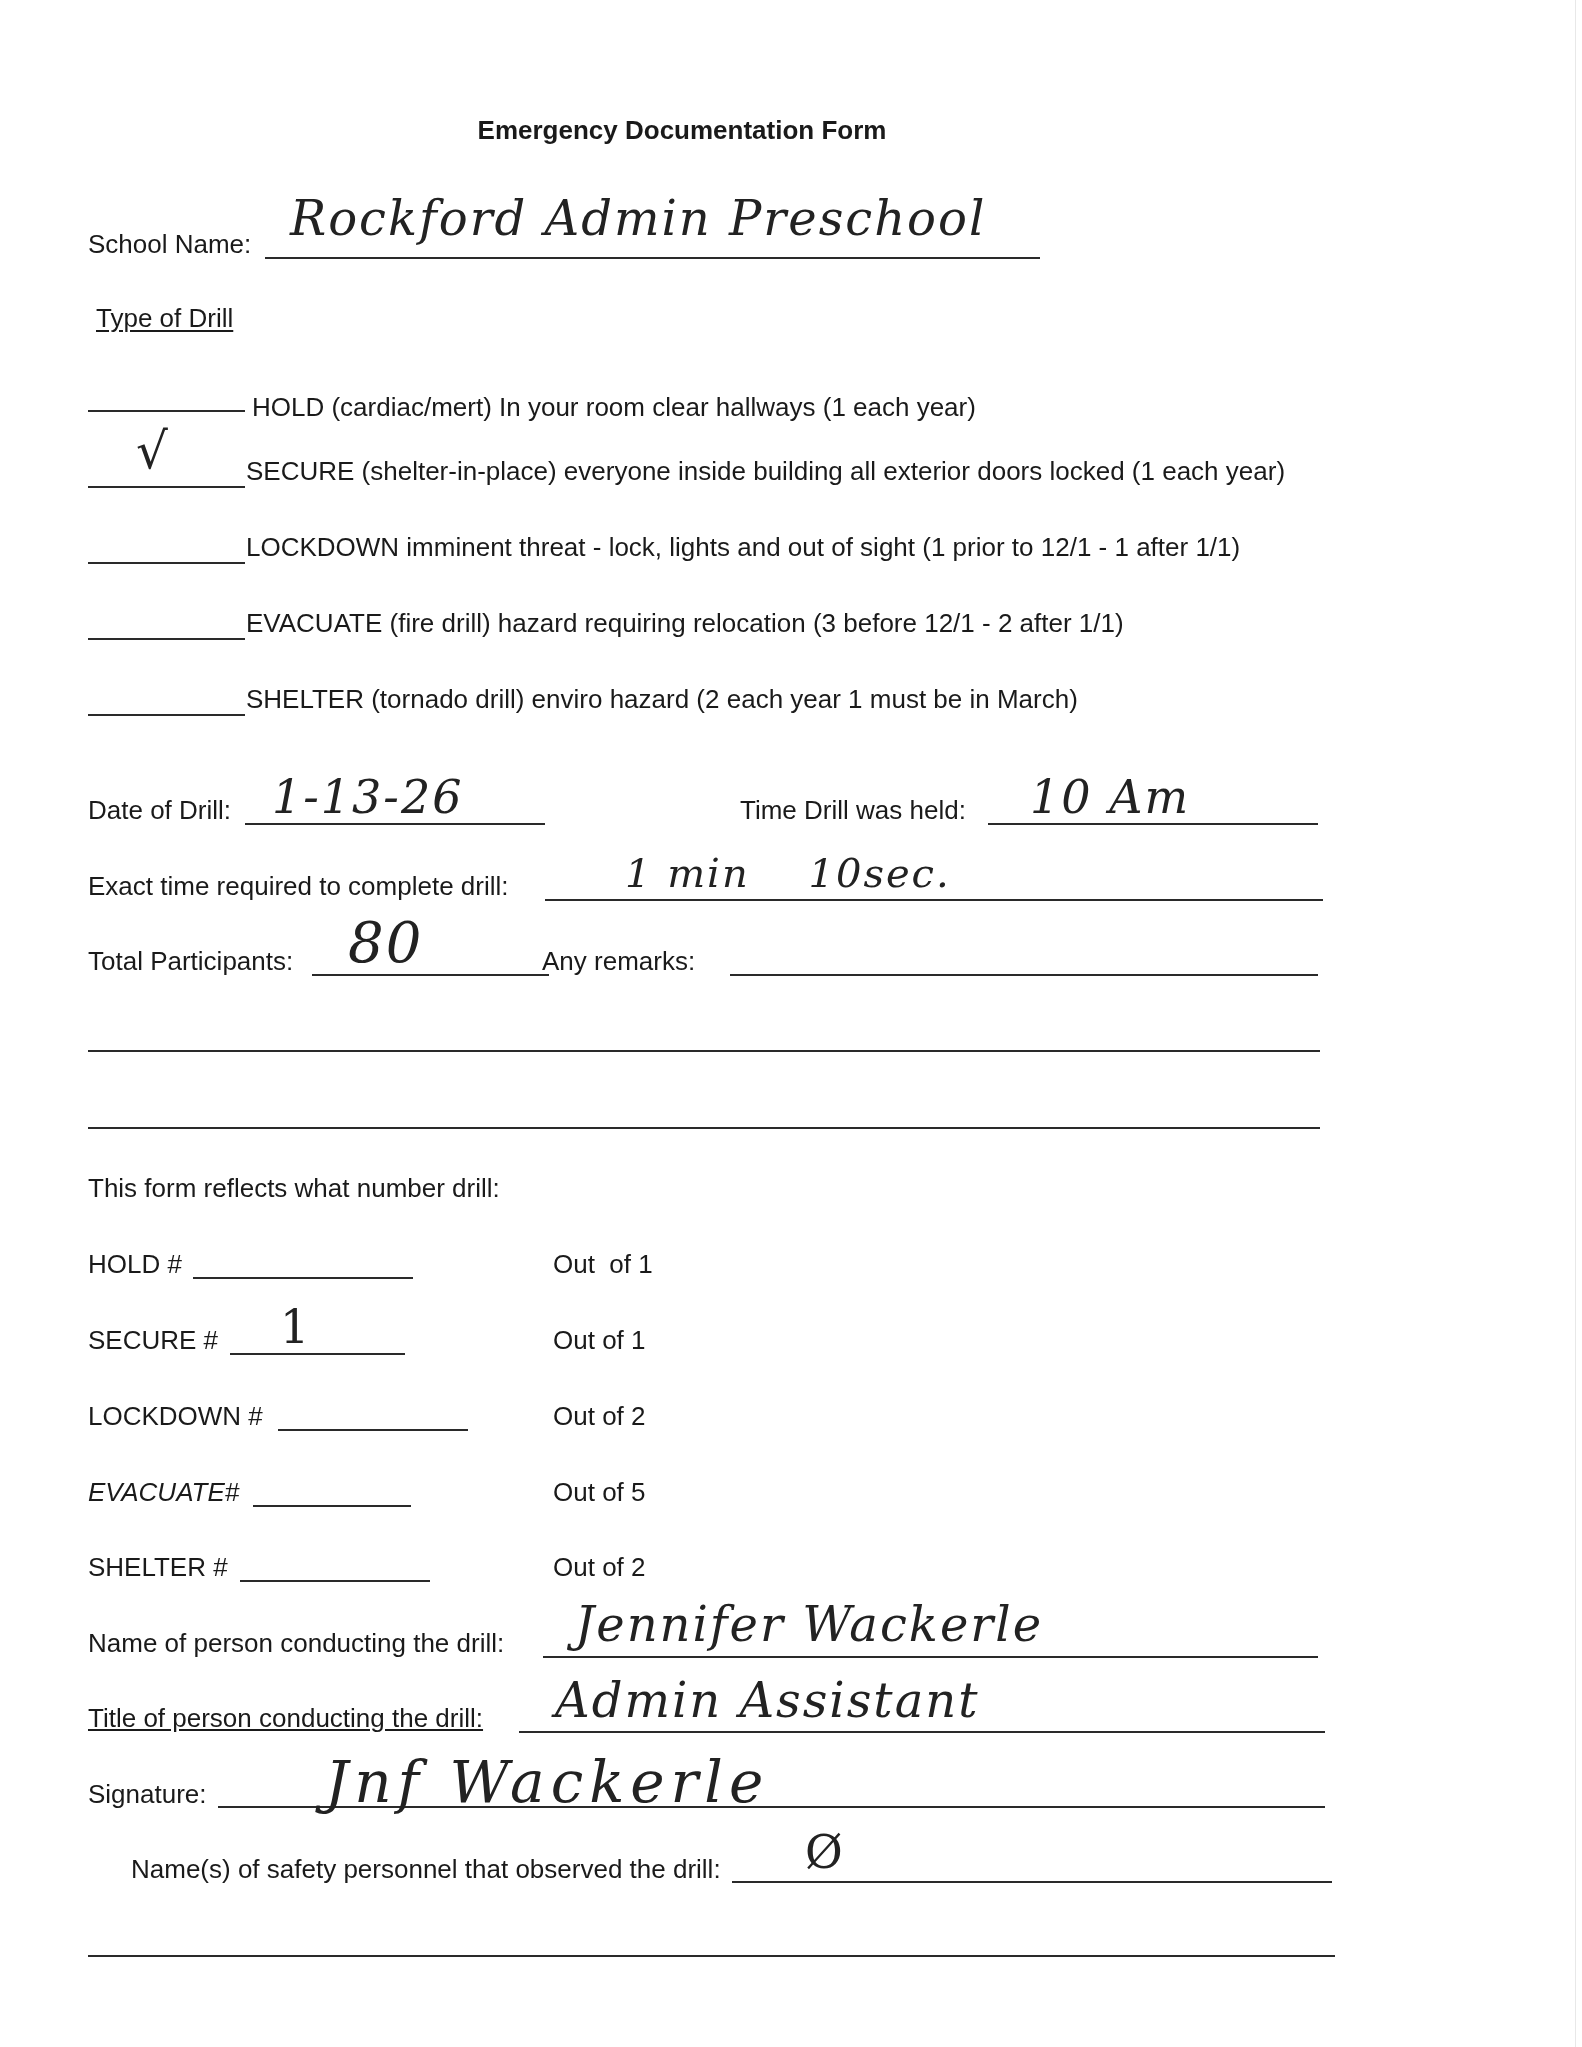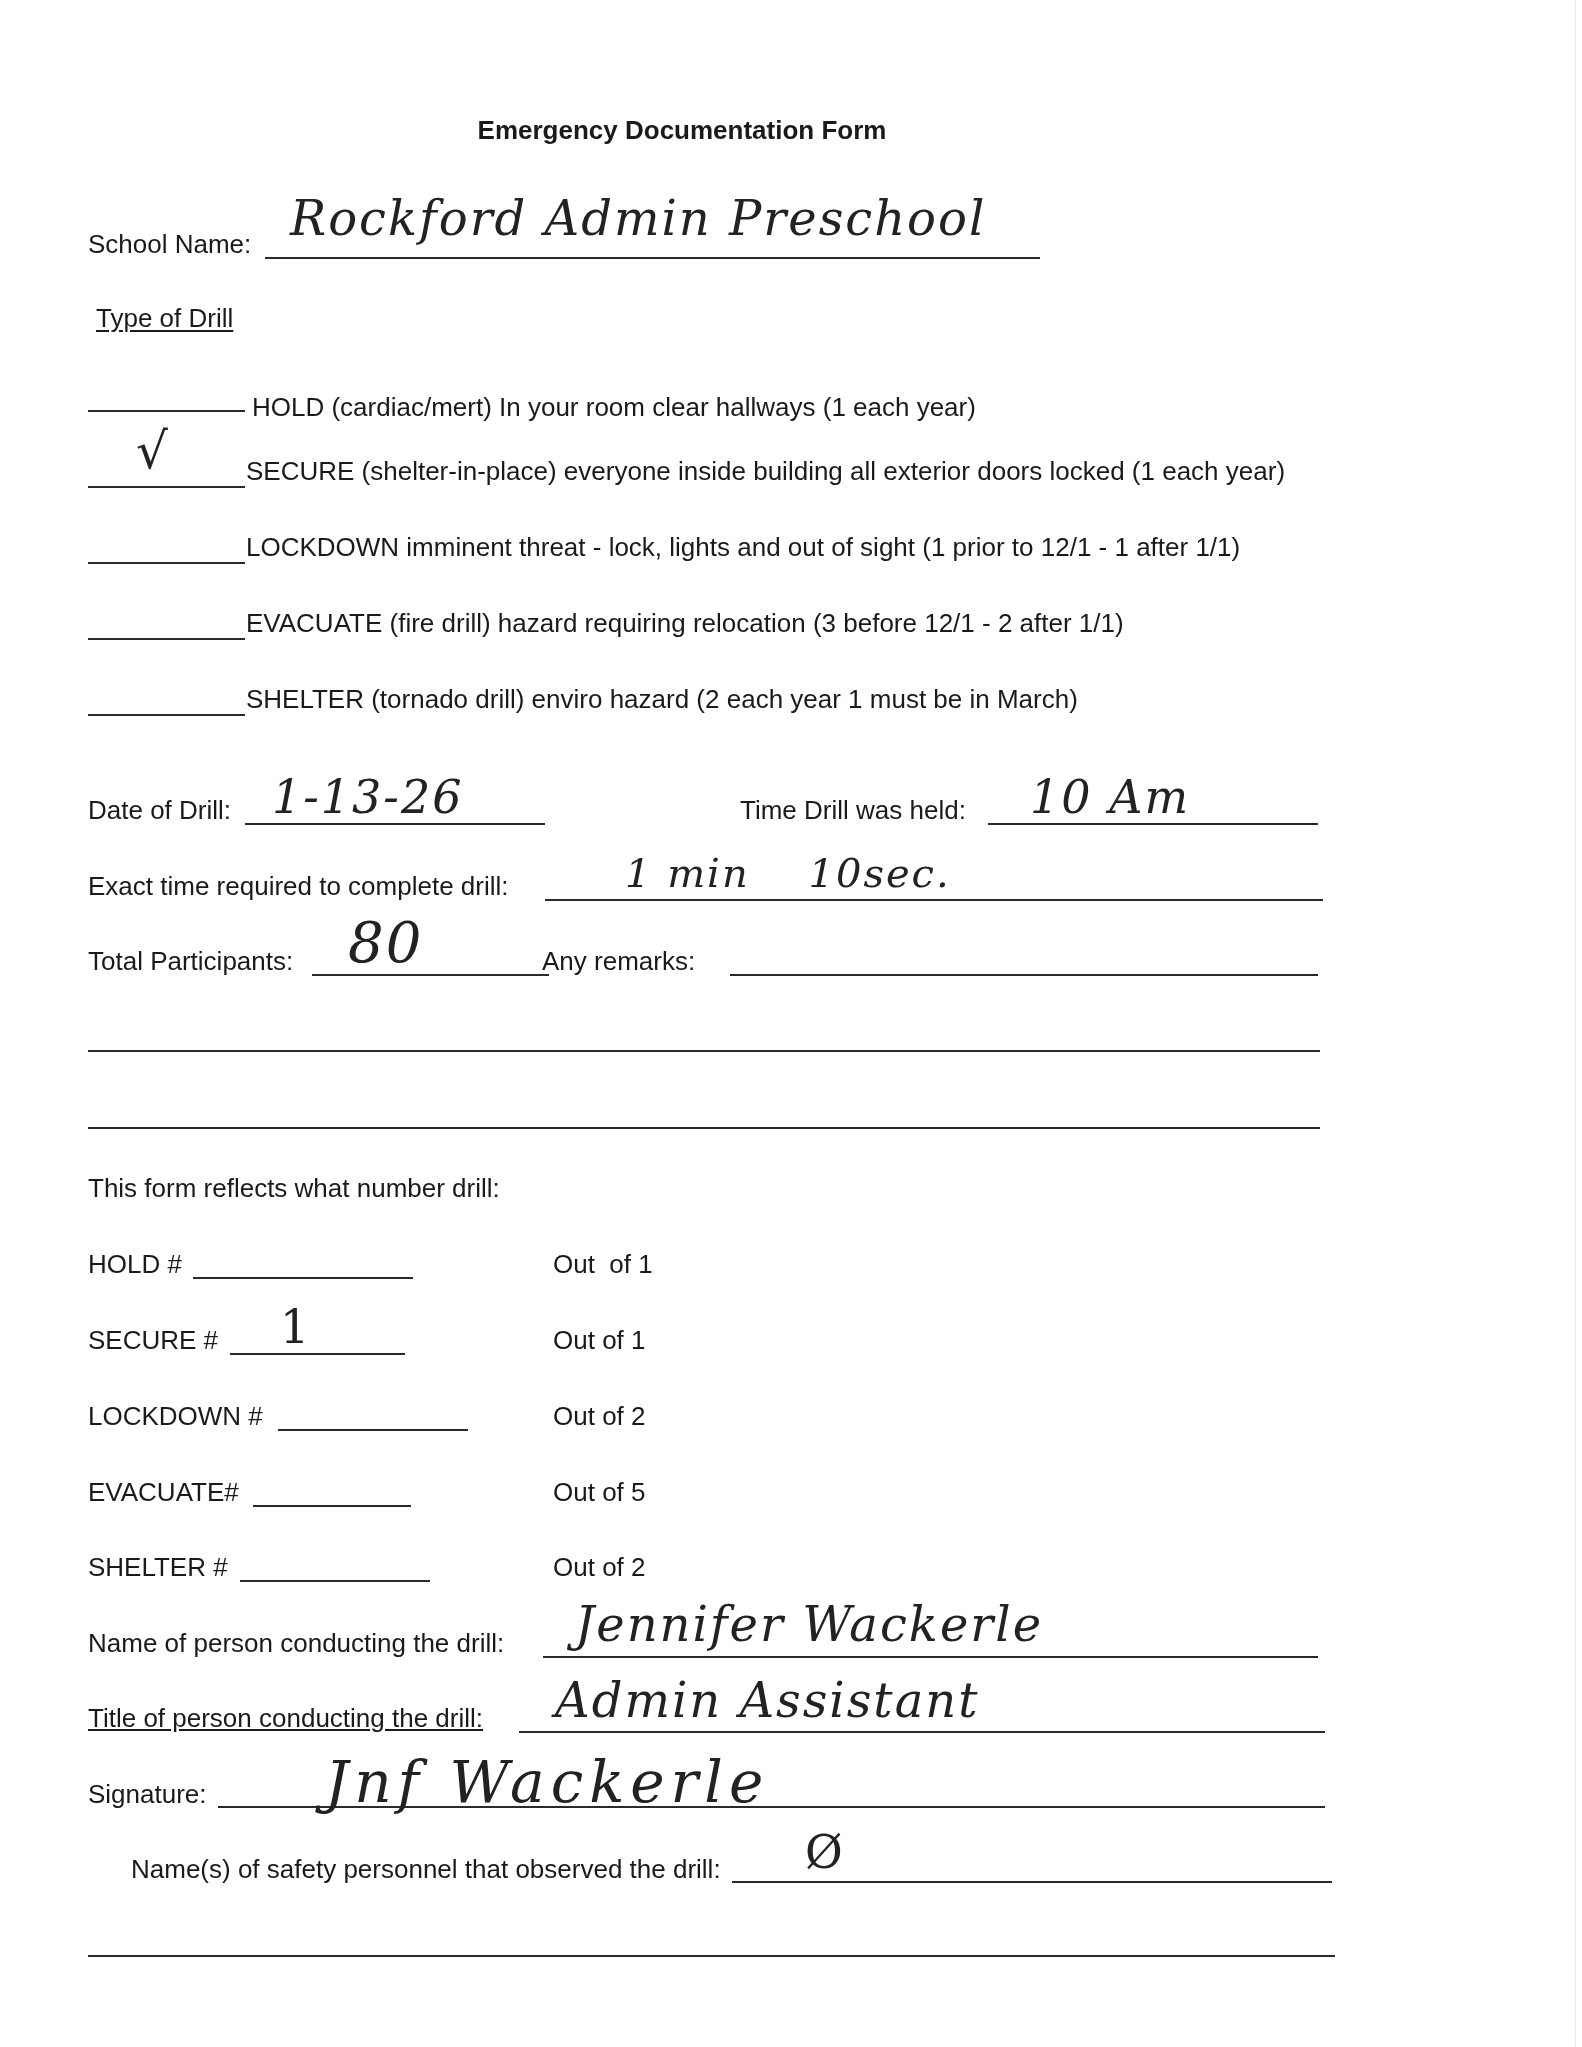--- a/index.html
+++ b/index.html
@@ -82,21 +82,21 @@
 
   <div class="abs txt" style="left:88px; top:1325px;">SECURE #</div>
   <div class="line" style="left:230px; width:175px; top:1353px;"></div>
   <div class="hw" style="left:280px; top:1300px; font-size:46px; font-style:normal;">1</div>
   <div class="abs txt" style="left:553px; top:1325px;">Out of 1</div>
 
   <div class="abs txt" style="left:88px; top:1401px;">LOCKDOWN #</div>
   <div class="line" style="left:278px; width:190px; top:1429px;"></div>
   <div class="abs txt" style="left:553px; top:1401px;">Out of 2</div>
 
-  <div class="abs txt" style="left:88px; top:1477px;">EVACUATE#</div>
+  <div class="abs txt" style="left:88px; top:1477px;font-style:italic;">EVACUATE#</div>
   <div class="line" style="left:253px; width:158px; top:1505px;"></div>
   <div class="abs txt" style="left:553px; top:1477px;">Out of 5</div>
 
   <div class="abs txt" style="left:88px; top:1552px;">SHELTER #</div>
   <div class="line" style="left:240px; width:190px; top:1580px;"></div>
   <div class="abs txt" style="left:553px; top:1552px;">Out of 2</div>
 </div>
 
 <div class="abs txt" style="left:88px; top:1628px;">Name of person conducting the drill:</div>
 <div class="line" style="left:543px; width:775px; top:1656px;"></div>

